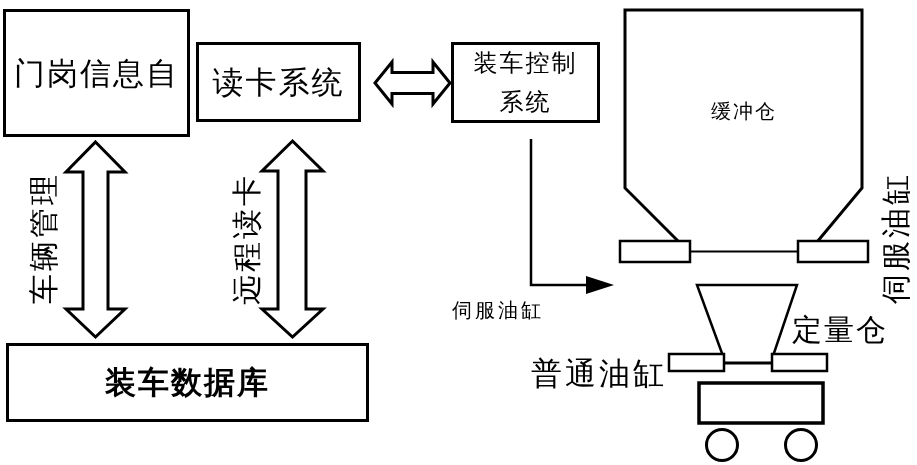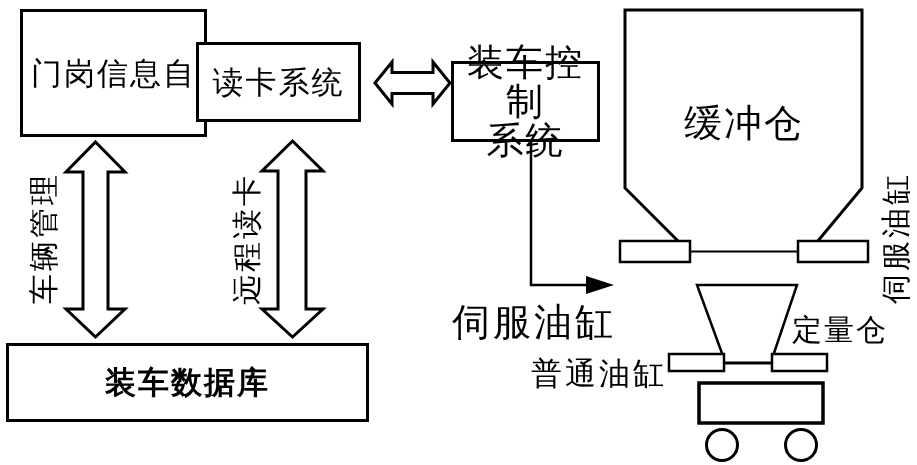--- a/index.html
+++ b/index.html
@@ -6,21 +6,21 @@
   .canvas{
     position:relative;width:917px;height:465px;background:#fff;overflow:hidden;
     font-family:"Liberation Serif","DejaVu Serif",serif;color:#000;
   }
   .shapes{position:absolute;left:0;top:0;width:917px;height:465px;}
   .box{
     position:absolute;box-sizing:border-box;border:3px solid #000;background:#fff;
     display:flex;flex-direction:column;align-items:center;justify-content:center;
     text-align:center;line-height:41px;font-size:31px;letter-spacing:2px;
   }
-  .lbl{position:absolute;font-size:38px;letter-spacing:3px;white-space:nowrap;}
+  .lbl{position:absolute;font-size:20px;letter-spacing:3px;white-space:nowrap;}
   .vlbl{
     position:absolute;font-size:30px;letter-spacing:3px;white-space:nowrap;
     text-align:center;transform:rotate(-90deg);
   }
 </style>
 </head>
 <body>
 
 <div class="canvas">
 
@@ -45,29 +45,29 @@
 
     <rect x="669" y="354" width="55" height="17" fill="#ffffff" stroke="#000000" stroke-width="2.5"></rect>
     <rect x="772" y="354" width="55" height="17" fill="#ffffff" stroke="#000000" stroke-width="2.5"></rect>
     <line x1="724" y1="363" x2="772" y2="363" stroke="#000000" stroke-width="3"></line>
 
     <rect x="699" y="383" width="124" height="40" fill="#ffffff" stroke="#000000" stroke-width="3.5"></rect>
     <circle cx="722" cy="445" r="15.5" fill="#ffffff" stroke="#000000" stroke-width="3"></circle>
     <circle cx="801" cy="445" r="15.5" fill="#ffffff" stroke="#000000" stroke-width="3"></circle>
   </svg>
 
-  <div class="box" style="left:20px;top:9px;width:187px;height:128px;">
+  <div class="box" style="left:3px;top:9px;width:187px;height:128px;">
     <div>门岗信息自</div>
   </div>
 
   <div class="box" style="left:196px;top:42px;width:165px;height:80px;">
     <div>读卡系统</div>
   </div>
 
-  <div class="box" style="left:451px;top:42px;width:149px;height:81px;line-height:39px;font-size:37px;margin-top:19px;">
+  <div class="box" style="left:451px;top:42px;width:149px;height:81px;line-height:39px;font-size:24px;">
     <div>装车控制</div>
     <div>系统</div>
   </div>
 
   <div class="box" style="left:6px;top:343px;width:363px;height:79px;font-weight:bold;">
     <div>装车数据库</div>
   </div>
 
   <div class="vlbl" style="left:-24px;top:222px;width:130px;height:34px;">车辆管理</div>
 

